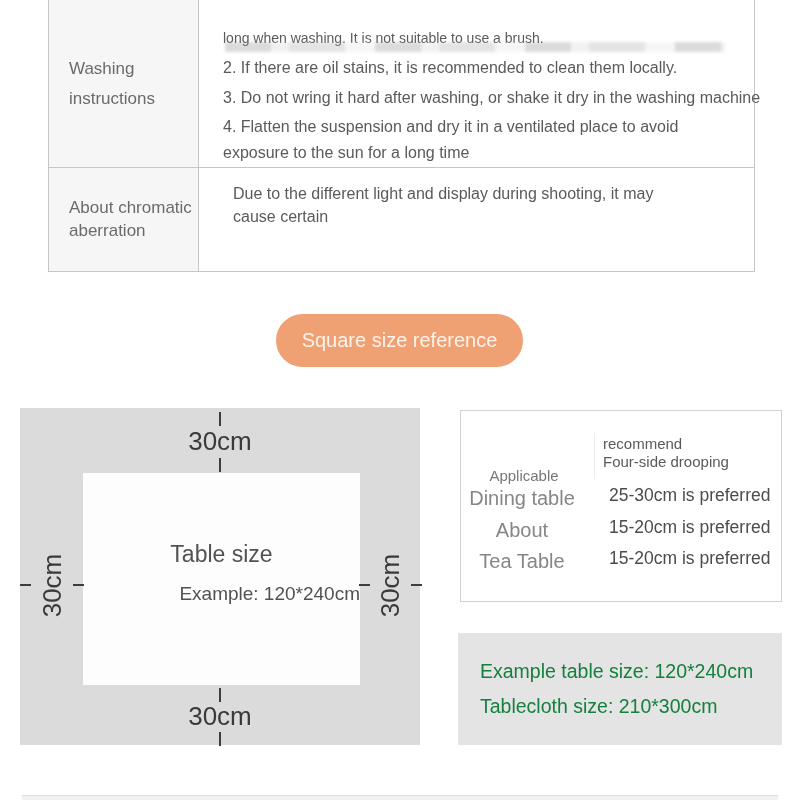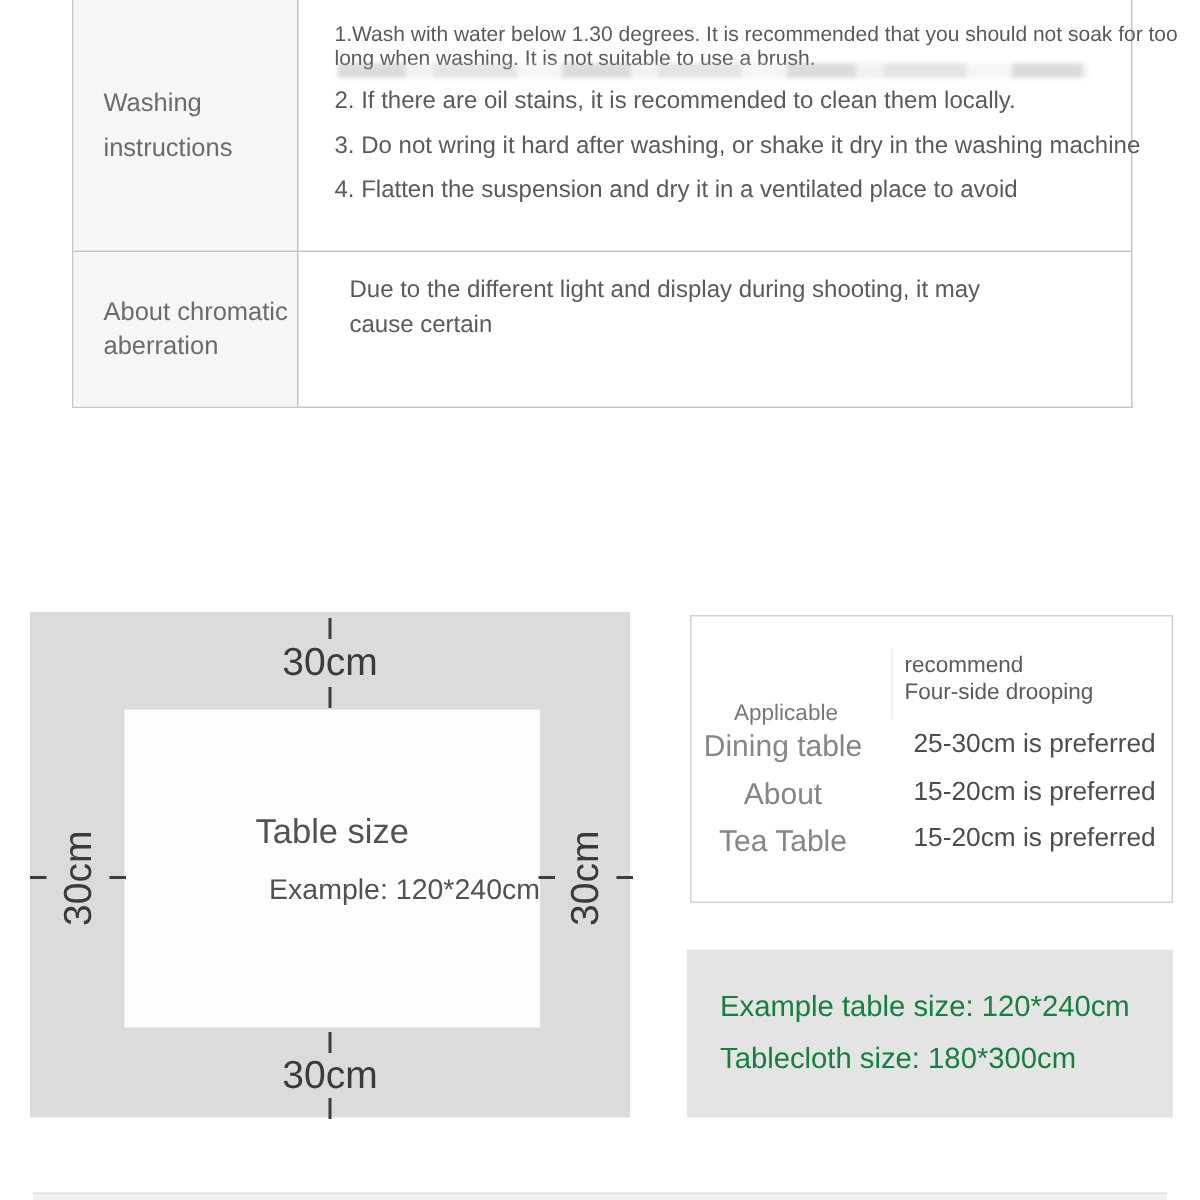--- a/index.html
+++ b/index.html
@@ -59,33 +59,36 @@
 <div id="screen">
 
   <div class="care-table">
     <div class="care-label-bg"></div>
     <div class="care-col-divider"></div>
     <div class="care-row-divider"></div>
 
     <div class="care-label" style="top:61px">Washing</div>
     <div class="care-label" style="top:91px">instructions</div>
 
-    <div class="care-item small" style="top:16px">1.Wash with water below 1.30 degrees. It is recommended that you should not soak for too</div>
     <div class="care-item small" style="top:32px">long when washing. It is not suitable to use a brush.</div>
     <div class="ghost-line"></div>
     <div class="care-item" style="top:61px">2. If there are oil stains, it is recommended to clean them locally.</div>
     <div class="care-item" style="top:91px">3. Do not wring it hard after washing, or shake it dry in the washing machine</div>
     <div class="care-item" style="top:120px">4. Flatten the suspension and dry it in a ventilated place to avoid</div>
+    <div class="care-item" style="top:146px">exposure to the sun for a long time</div>
 
     <div class="care-label" style="top:200px">About chromatic</div>
     <div class="care-label" style="top:223px">aberration</div>
     <div class="care-item" style="top:187px;left:184px">Due to the different light and display during shooting, it may</div>
     <div class="care-item" style="top:210px;left:184px">cause certain</div>
   </div>
 
+  <div class="pill">
+    <span>Square size reference</span>
+  </div>
 
   <div class="diagram">
     <div class="table-box"></div>
     <div class="table-size-label">Table size</div>
     <div class="table-example-label">Example: 120*240cm</div>
 
     <div class="dash-v" style="left:199px;top:4px"></div>
     <div class="cm-label" style="left:160px;top:18px">30cm</div>
     <div class="dash-v" style="left:199px;top:50px"></div>
 
@@ -115,19 +118,19 @@
 
     <div class="rec-label" style="top:108px">About</div>
     <div class="rec-value" style="top:106px">15-20cm is preferred</div>
 
     <div class="rec-label" style="top:139px">Tea Table</div>
     <div class="rec-value" style="top:137px">15-20cm is preferred</div>
   </div>
 
   <div class="example-box">
     <div class="example-line" style="top:27px">Example table size: 120*240cm</div>
-    <div class="example-line" style="top:62px">Tablecloth size: 180*300cm</div>
+    <div class="example-line" style="top:62px">Tablecloth size: 210*300cm</div>
   </div>
 
   <div class="bottom-divider"></div>
   <div class="bottom-band"></div>
 
 </div>
 
 </body></html>

